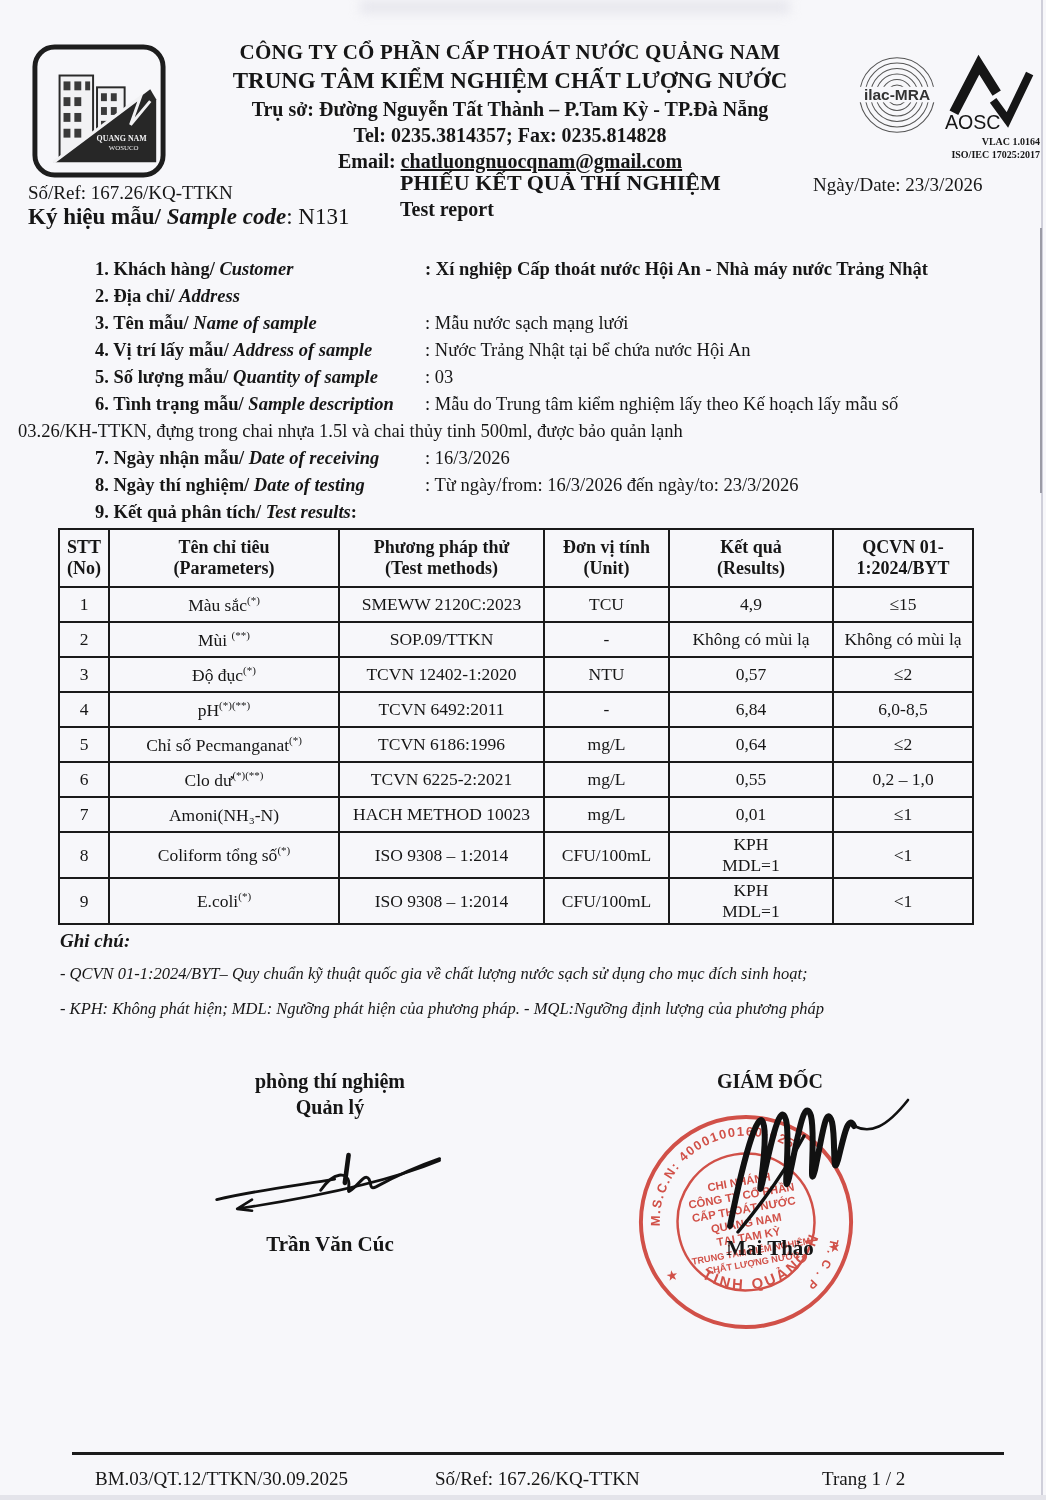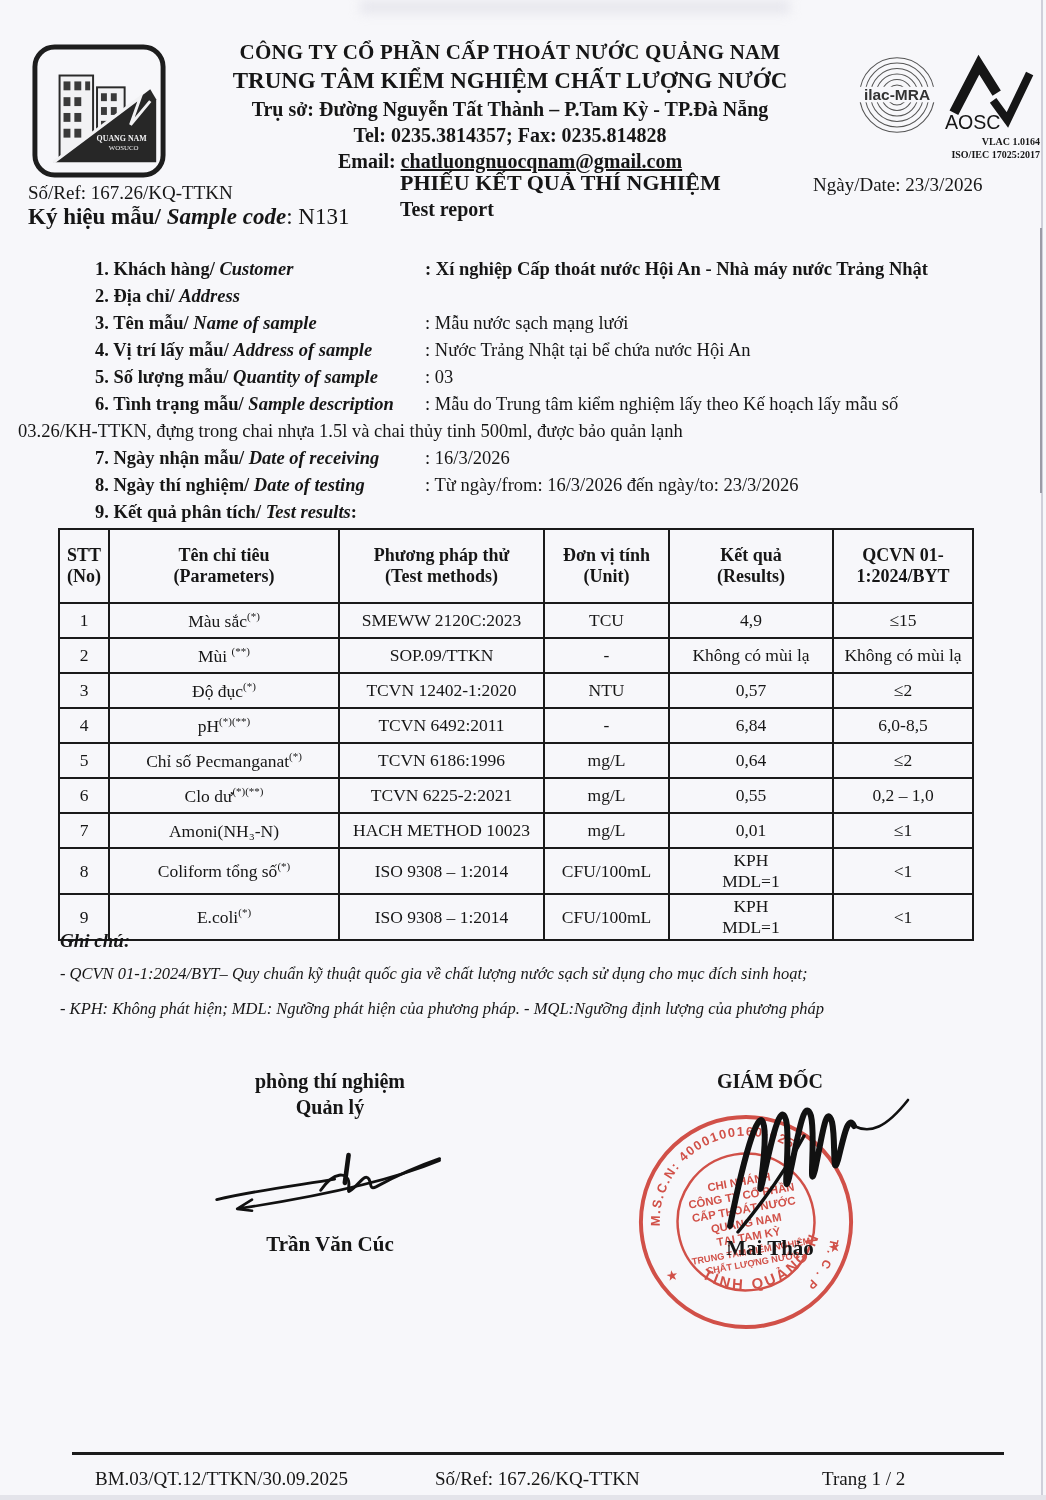--- a/index.html
+++ b/index.html
@@ -42,21 +42,21 @@
   .info-label { flex:0 0 330px; font-weight:bold; }
   .info-label .en { font-style:italic; }
   .info-value { flex:1; }
   .info-row.first .info-value { font-weight:bold; }
   .info-cont { line-height:27px; font-size:18.5px; padding-left:18px; }
 
   
   .tbl-wrap { position:absolute; top:528px; left:58px; }
   table { border-collapse:collapse; table-layout:fixed; width:914px; }
   th, td { border:2px solid #1a1a1a; text-align:center; vertical-align:middle; padding:1px 3px; }
-  thead tr { height:74px; }
+  thead tr { height:58px; }
   tbody tr { height:35px; }
   tbody tr.tall { height:46px; }
   th { font-size:18px; font-weight:bold; }
   td { font-size:17.5px; }
   td sup { font-size:11px; }
 
   
   .notes { position:absolute; top:930px; left:60px; width:958px; }
   .notes-title { font-size:19px; font-weight:bold; font-style:italic; }
   .note-line { font-size:16.5px; font-style:italic; line-height:26px; margin-top:9px; }

